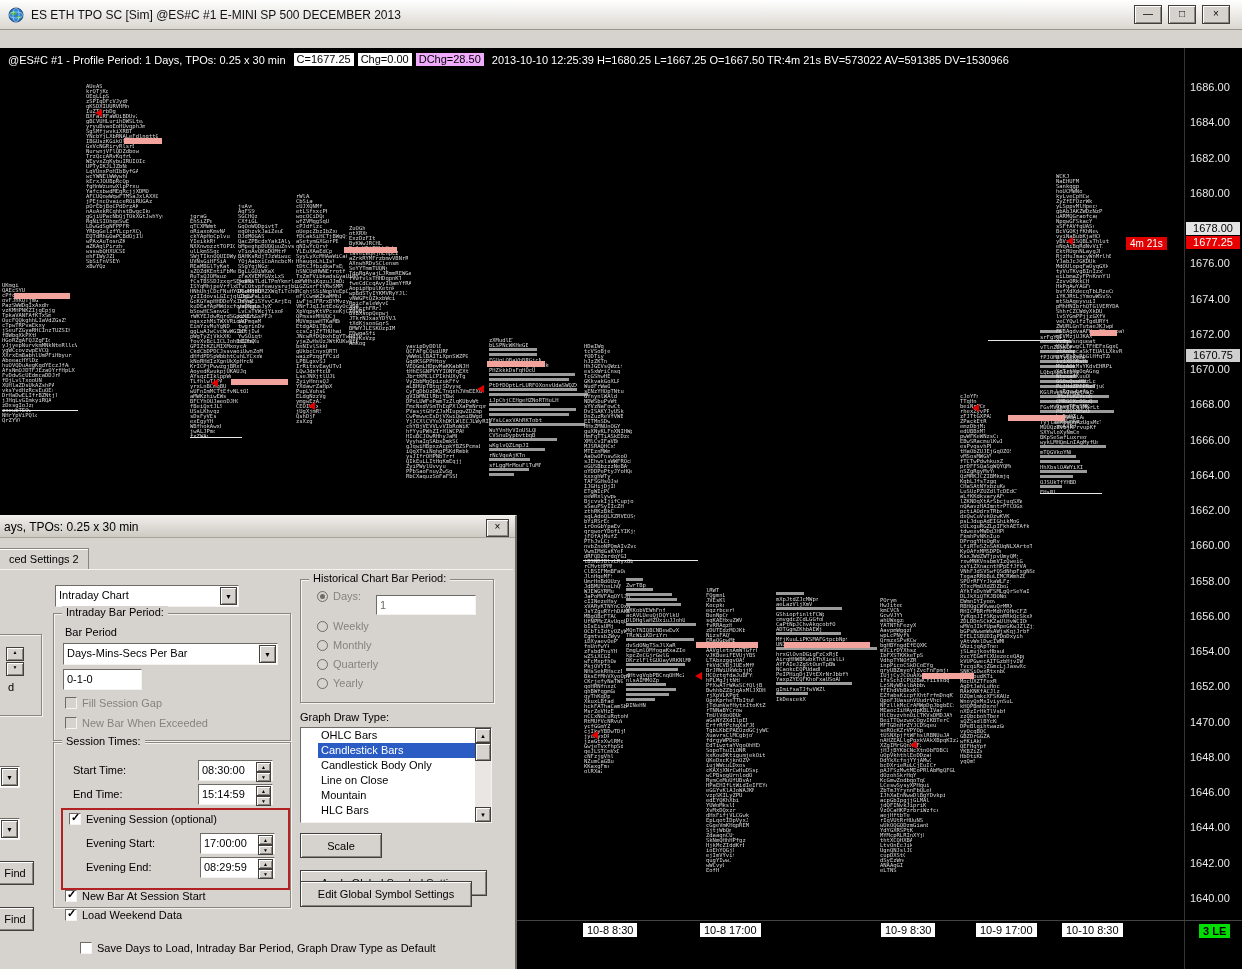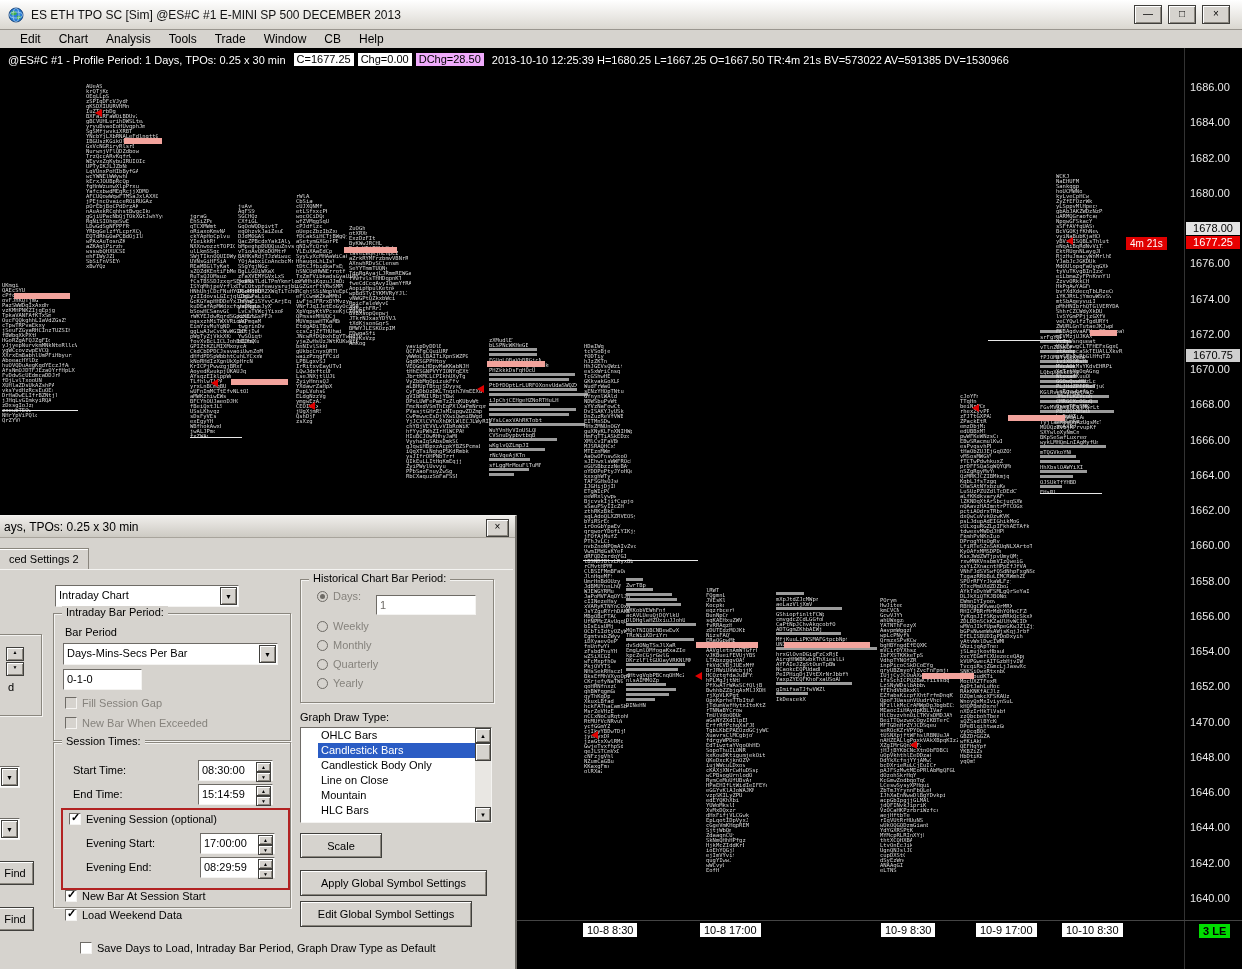--- a/index.html
+++ b/index.html
@@ -111,30 +111,20 @@
       <ellipse cx="8" cy="8" rx="3" ry="7" fill="none" stroke="#cfe4f7" stroke-width="0.6"></ellipse>
     </svg>
     <span class="title-text">ES ETH TPO  SC [Sim] @ES#C  #1  E-MINI SP 500 DECEMBER 2013</span>
     <div class="win-buttons">
       <div class="win-btn"><span>—</span></div>
       <div class="win-btn"><span>□</span></div>
       <div class="win-btn"><span>×</span></div>
     </div>
   </div>
 
-  <div class="menubar" id="menu-items">
-      <span class="menu-item">Edit</span>
-      <span class="menu-item">Chart</span>
-      <span class="menu-item">Analysis</span>
-      <span class="menu-item">Tools</span>
-      <span class="menu-item">Trade</span>
-      <span class="menu-item">Window</span>
-      <span class="menu-item">CB</span>
-      <span class="menu-item">Help</span>
-    </div>
 
   <div class="chart-bg"></div>
   <div class="chart-info">
     <span>@ES#C  #1 - Profile Period: 1 Days, TPOs: 0.25 x 30 min</span>
     <span class="qwrap" id="quote-boxes">
         <span class="quote-box" style="background: rgb(255, 255, 255);">C=1677.25</span>
         <span class="quote-box" style="background: rgb(255, 255, 255);">Chg=0.00</span>
         <span class="quote-box" style="background: #f0abfc;">DChg=28.50</span>
       </span>
     <span>2013-10-10 12:25:39  H=1680.25  L=1667.25  O=1667.50  TR:4m 21s  BV=573022  AV=591385  DV=1530966</span>
@@ -1014,21 +1004,21 @@
         <div class="lb-arrow" style="bottom:0;">▼</div>
       </div>
     </div>
 
     <div class="btn" style="left:300px;top:317px;width:82px;height:25px;">
         <span>Scale</span>
       </div>
     <div class="btn" style="left:300px;top:354px;width:187px;height:26px;">
         <span>Apply Global Symbol Settings</span>
       </div>
-    <div class="btn" style="left:300px;top:385px;width:172px;height:26px;">
+    <div class="btn" style="left:300px;top:365px;width:172px;height:26px;">
         <span>Edit Global Symbol Settings</span>
       </div>
 
     <div class="cb-row" style="left:80px;top:426px;">
       <span class="cbx"></span>
       <span>Save Days to Load, Intraday Bar Period, Graph Draw Type as Default</span>
     </div>
   </div>
 
 </div>

